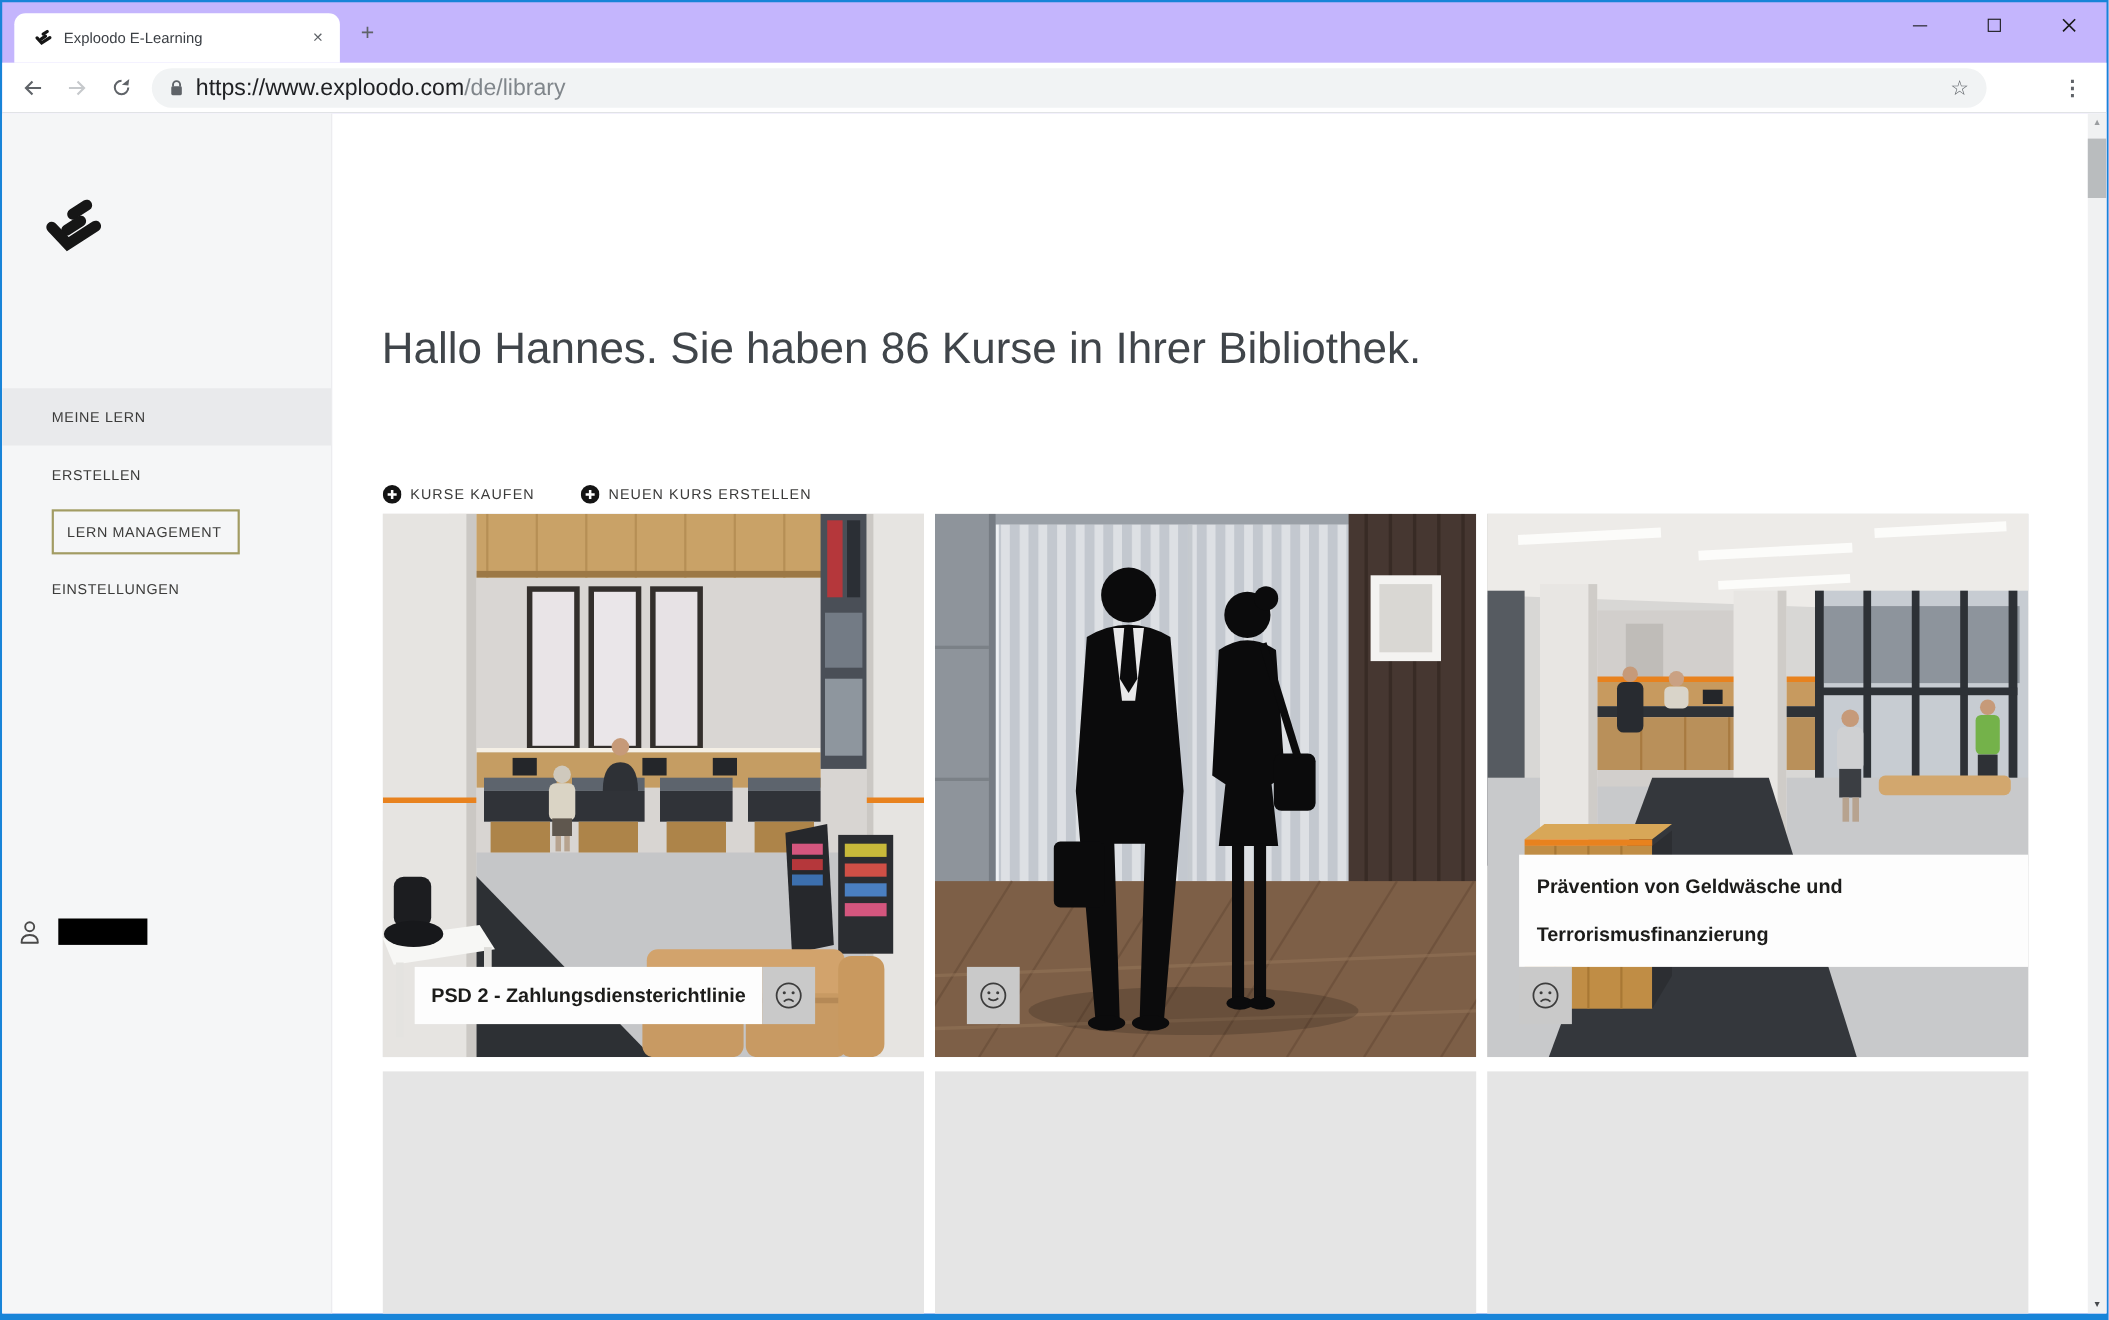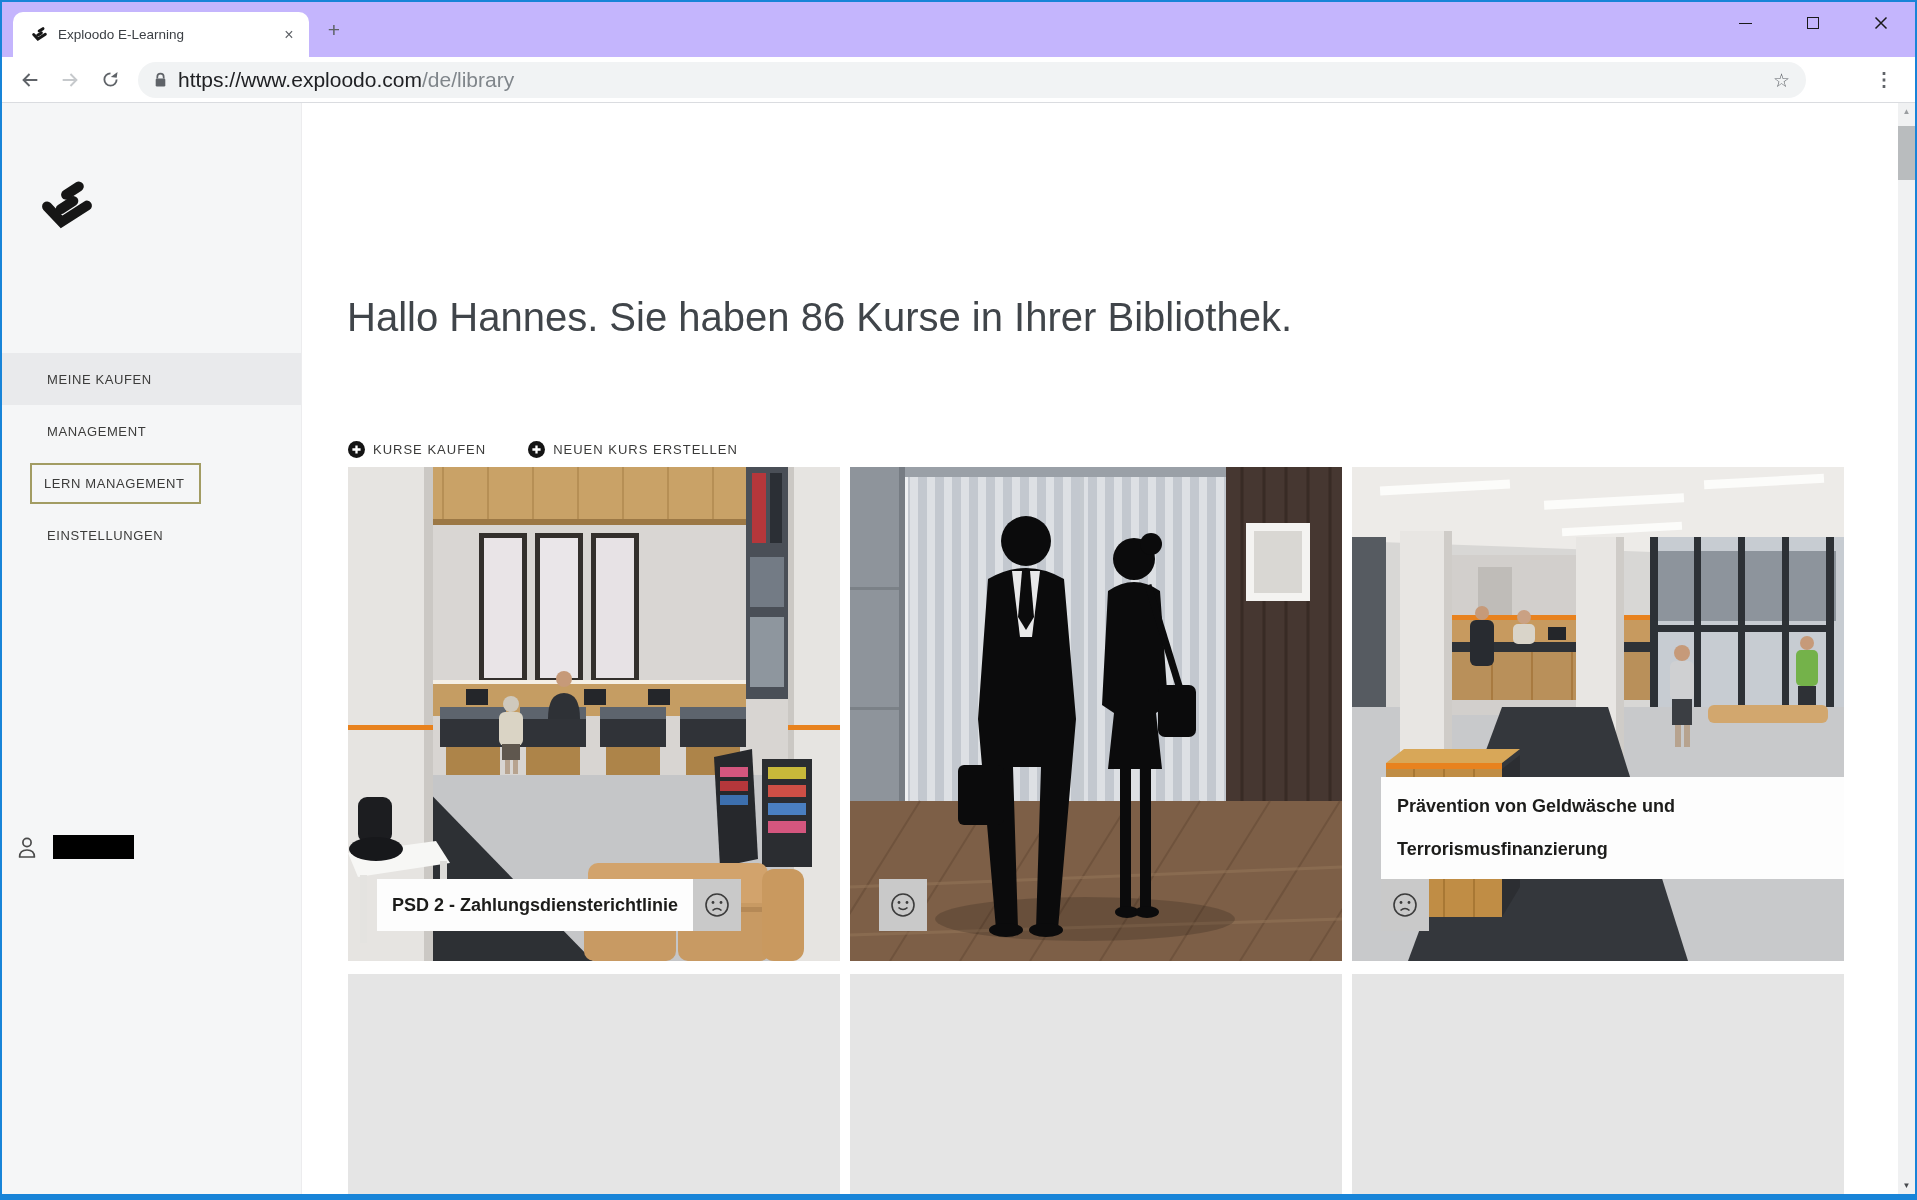--- a/index.html
+++ b/index.html
@@ -39,21 +39,21 @@
 
   
   .page { position:relative; height:1091px; background:#fff; display:flex; overflow:hidden; }
 
   .sidebar { position:relative; flex:none; width:300px; background:#f5f6f7; border-right:1px solid #ececee; }
   .logo { position:absolute; left:36px; top:78px; }
   .nav { position:absolute; top:250px; left:0; right:0; }
   .nav-item { height:52px; display:flex; align-items:center; padding-left:45px;
               font-size:13px; letter-spacing:.6px; color:#3c3c3b; cursor:default; }
   .nav-item.active { background:#e9eaec; }
-  .nav-item.outlined { padding-left:28px;text-align:right; }
+  .nav-item.outlined { padding-left:45px;text-align:right; }
   .nav-item.outlined .boxed { width:171px; height:41px; border:2px solid #a29c63;
               display:flex; align-items:center; padding-left:12px; }
   .profile { position:absolute; top:732px; left:15px; display:flex; align-items:center; }
   .redacted { width:81px; height:24px; background:#000; margin-left:16px; }
 
   .content { position:relative; flex:1; }
   .greeting { position:absolute; left:45px; top:192px; font-size:40px; font-weight:300; color:#40454a; }
   .actions { position:absolute; left:46px; top:297px; display:flex; gap:42px;margin-top:41px; }
   .action { display:flex; align-items:center; gap:8px; font-size:13px;
             letter-spacing:1px; color:#3b3b3a; cursor:default; }
@@ -146,24 +146,24 @@
     <div class="sidebar">
       <svg class="logo" width="58" height="51" viewBox="0 0 64 56">
         <g stroke="#161616" stroke-width="11" stroke-linecap="round" fill="none">
           <path d="M31 15 L45 6"></path>
             <path d="M25 31 L39 22"></path>
             <path d="M10 28 L26 45 L54 27"></path>
         </g>
       </svg>
       <div class="nav">
         <div class="nav-item active">
-            <span>MEINE KAUFEN</span>
+            <span>MEINE LERN</span>
           </div>
         <div class="nav-item">
-            <span>MANAGEMENT</span>
+            <span>ERSTELLEN</span>
           </div>
         <div class="nav-item outlined">
           <span class="boxed">
               <span>LERN MANAGEMENT</span>
             </span>
         </div>
         <div class="nav-item">
             <span>EINSTELLUNGEN</span>
           </div>
       </div>

